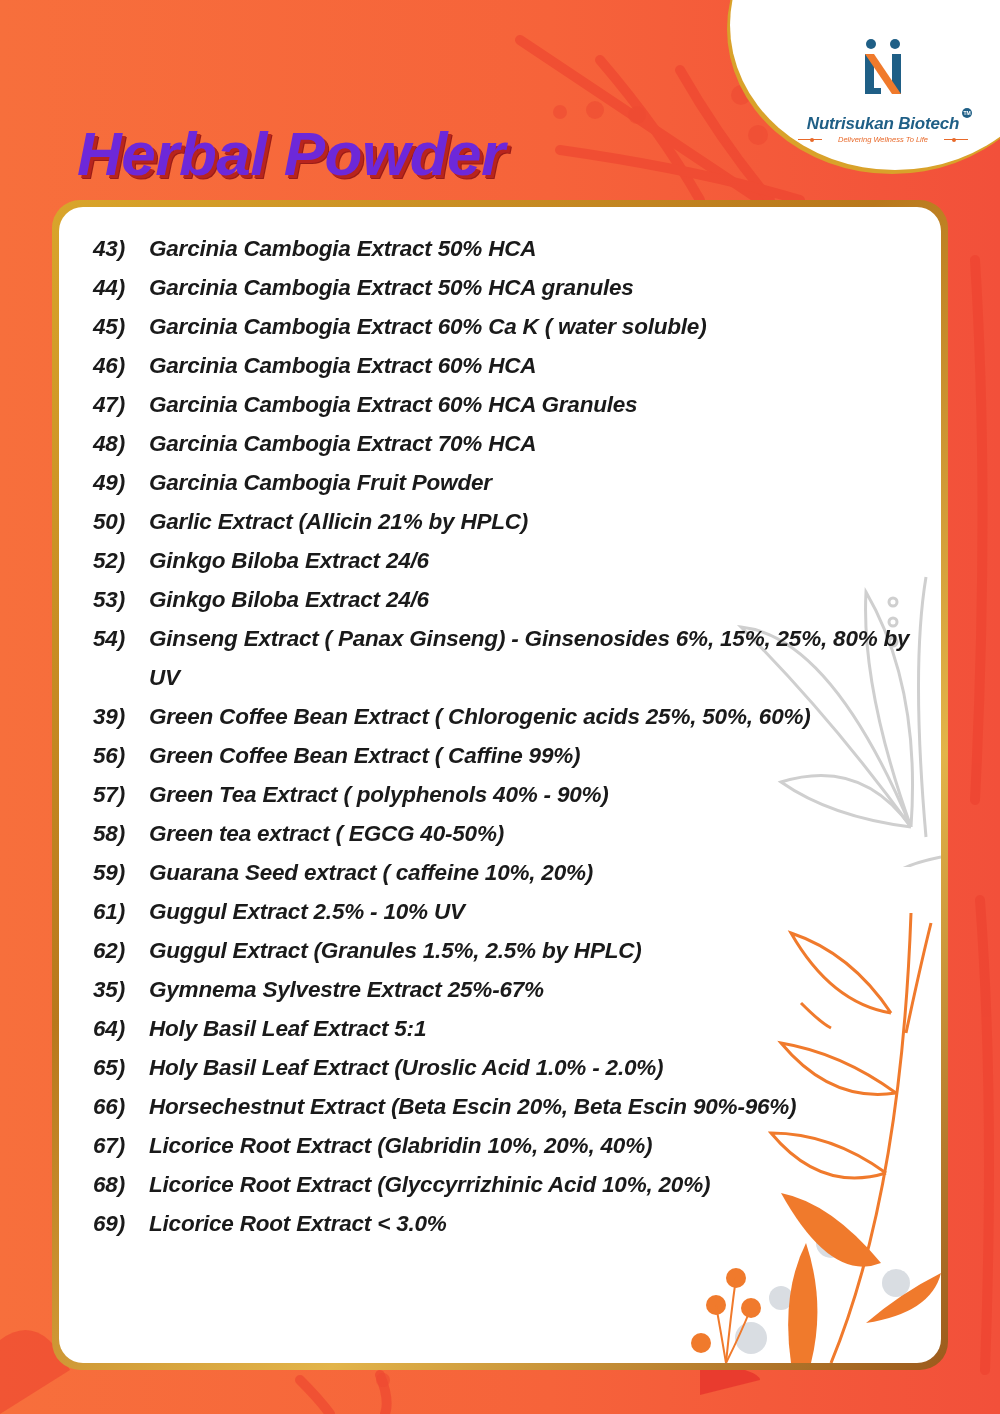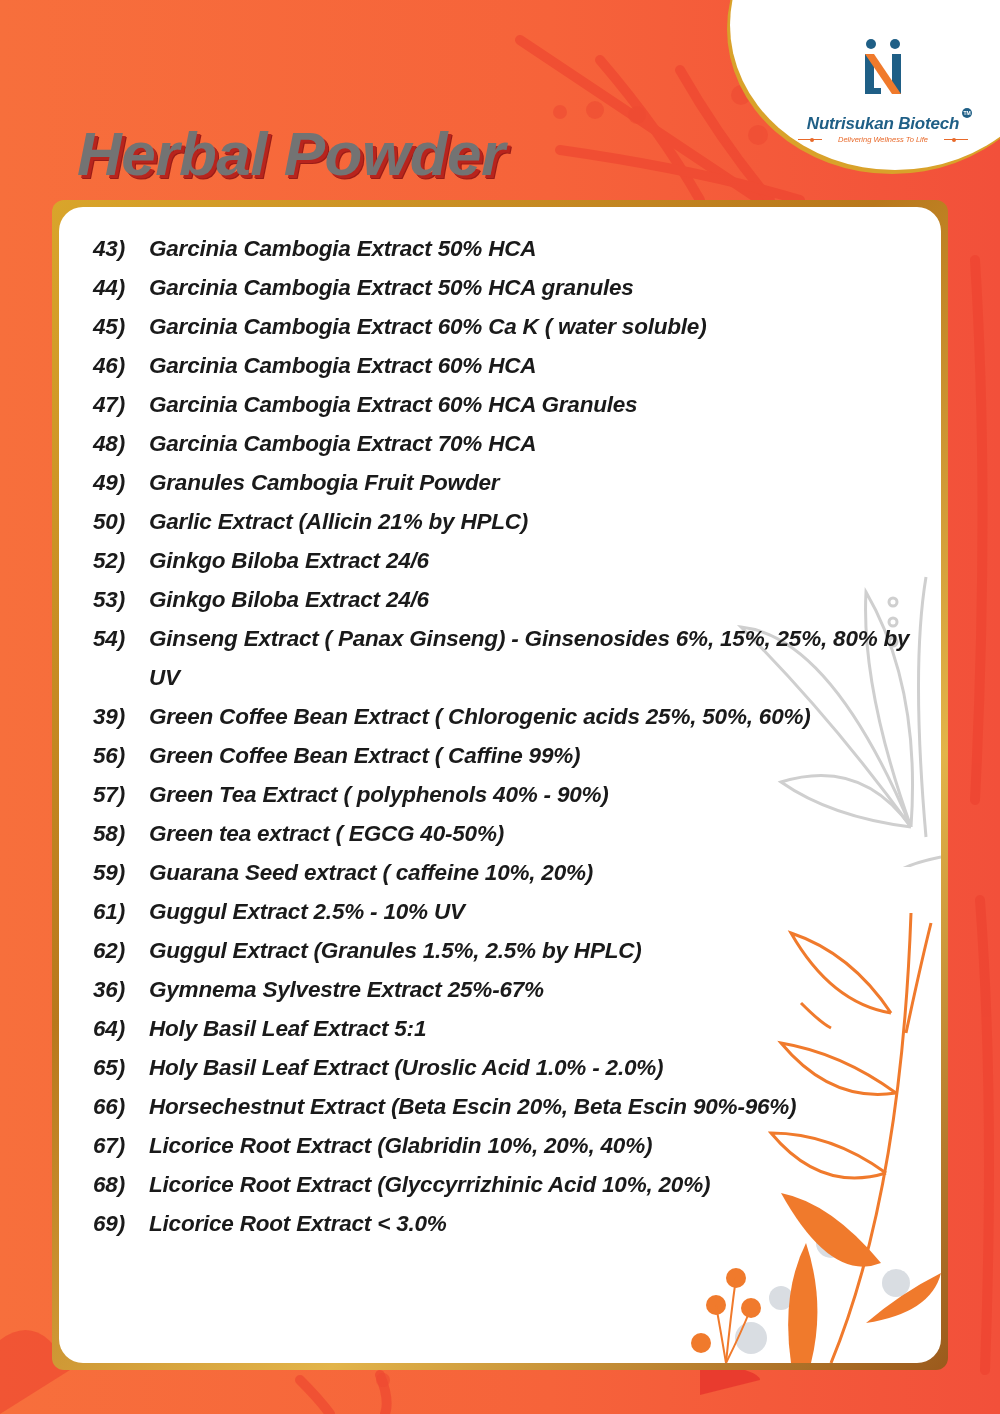--- a/index.html
+++ b/index.html
@@ -34,26 +34,26 @@
     .logo .tagline .ln { flex: 1; height: 1px; background: #e8692a; position: relative; }
     .logo .tagline .ln::after {
       content: ""; position: absolute; top: -1.5px; width: 4px; height: 4px; border-radius: 50%; background: #e8692a;
     }
     .logo .tagline .ln.l::after { right: 8px; }
     .logo .tagline .ln.r::after { left: 8px; }
 
     .title {
       position: absolute; left: 77px; top: 118px; margin: 0;
       font-family: "Liberation Sans", sans-serif; font-weight: bold; font-style: italic;
-      font-size: 62px; color: #737373; letter-spacing: -0.5px;
+      font-size: 62px; color: #6d28d9; letter-spacing: -0.5px;
       text-shadow: 3px 3px 0 #b8241d, 4px 4px 0 #9a1c17;
     }
     .card {
       position: absolute; left: 52px; top: 200px; width: 896px; height: 1170px;
-      border-radius: 12px;
+      border-radius: 28px;
       background: linear-gradient(135deg, #d9a52b 0%, #b8781c 40%, #e2b44a 70%, #9b5a1c 100%);
       padding: 7px; box-sizing: border-box;
     }
     .card-inner {
       position: relative; width: 100%; height: 100%; background: #ffffff;
       border-radius: 24px; overflow: hidden;
     }
     .deco { position: absolute; pointer-events: none; }
     .list {
       position: absolute; left: 34px; top: 22px; right: 30px; margin: 0; padding: 0; list-style: none;
@@ -182,21 +182,21 @@
       <li class="item">
           <span class="num">47)</span>
           <span class="txt">Garcinia Cambogia Extract 60% HCA Granules</span>
         </li>
       <li class="item">
           <span class="num">48)</span>
           <span class="txt">Garcinia Cambogia Extract 70% HCA</span>
         </li>
       <li class="item">
           <span class="num">49)</span>
-          <span class="txt">Granules Cambogia Fruit Powder</span>
+          <span class="txt">Garcinia Cambogia Fruit Powder</span>
         </li>
       <li class="item">
           <span class="num">50)</span>
           <span class="txt">Garlic Extract (Allicin 21% by HPLC)</span>
         </li>
       <li class="item">
           <span class="num">52)</span>
           <span class="txt">Ginkgo Biloba Extract 24/6</span>
         </li>
       <li class="item">
@@ -229,21 +229,21 @@
         </li>
       <li class="item">
           <span class="num">61)</span>
           <span class="txt">Guggul Extract 2.5% - 10% UV</span>
         </li>
       <li class="item">
           <span class="num">62)</span>
           <span class="txt">Guggul Extract (Granules 1.5%, 2.5% by HPLC)</span>
         </li>
       <li class="item">
-          <span class="num">36)</span>
+          <span class="num">35)</span>
           <span class="txt">Gymnema Sylvestre Extract 25%-67%</span>
         </li>
       <li class="item">
           <span class="num">64)</span>
           <span class="txt">Holy Basil Leaf Extract 5:1</span>
         </li>
       <li class="item">
           <span class="num">65)</span>
           <span class="txt">Holy Basil Leaf Extract (Uroslic Acid 1.0% - 2.0%)</span>
         </li>

